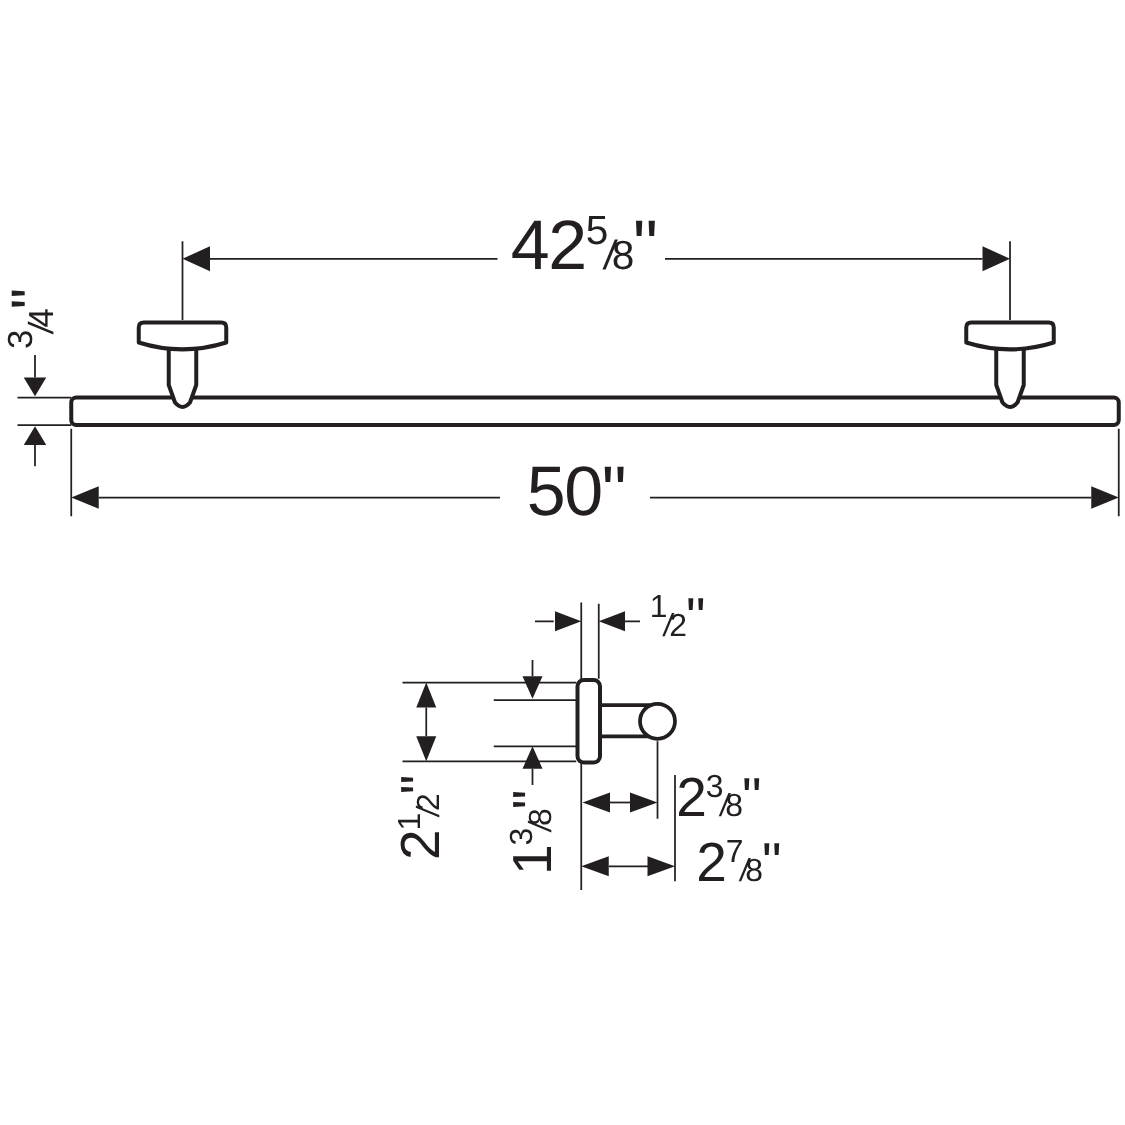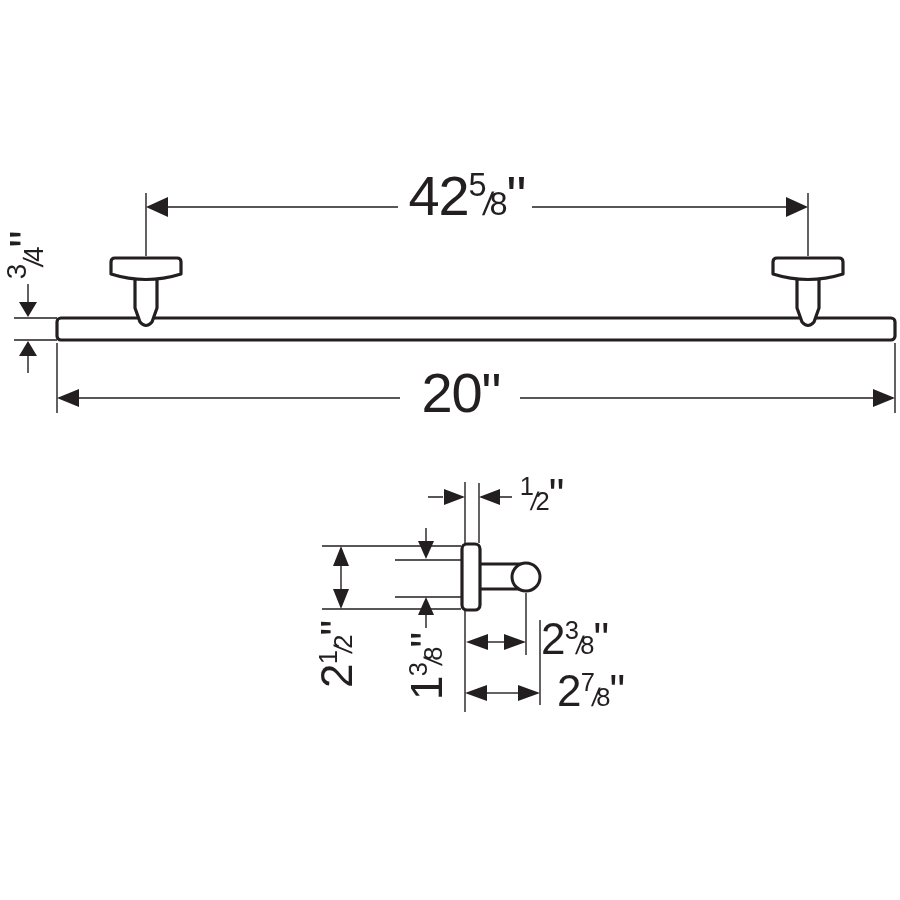--- a/index.html
+++ b/index.html
@@ -94,21 +94,21 @@
       <circle cx="526" cy="577" r="14"></circle>
       <rect x="462" y="544" width="18" height="66" rx="5" stroke-width="3.2"></rect>
     </g>
   </svg>
 
   <div class="dim-label fs56" style="left:466px;top:196px;">
     <span class="whole">42</span><span class="frac"><span class="num">5</span><span class="slash">/</span><span class="den">8</span></span><span class="inch">"</span>
   </div>
 
   <div class="dim-label fs56" style="left:460px;top:393px;">
-    <span class="whole">20</span><span class="inch">"</span>
+    <span class="whole">50</span><span class="inch">"</span>
   </div>
 
   <div class="dim-label rot fs48" style="left:27px;top:256px;">
     <span class="frac"><span class="num">3</span><span class="slash">/</span><span class="den">4</span></span><span class="inch">"</span>
   </div>
 
   <div class="dim-label fs44" style="left:541px;top:495px;">
     <span class="frac"><span class="num">1</span><span class="slash">/</span><span class="den">2</span></span><span class="inch">"</span>
   </div>
 

